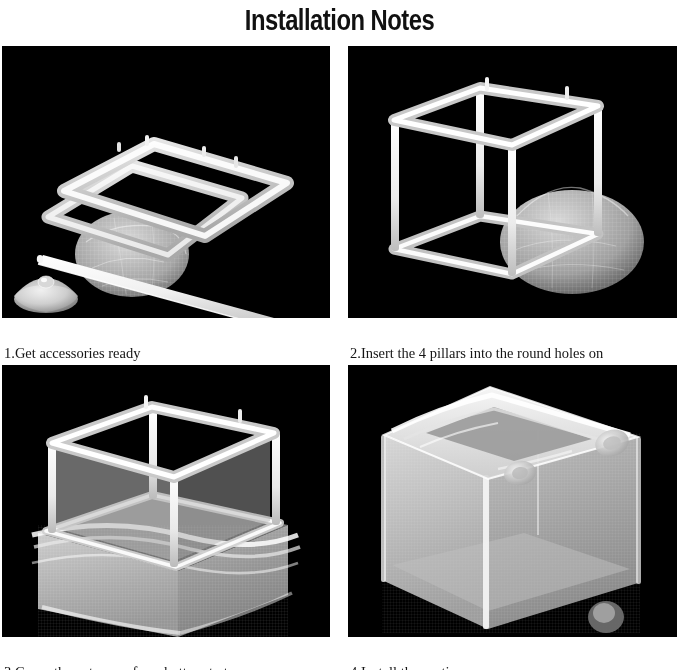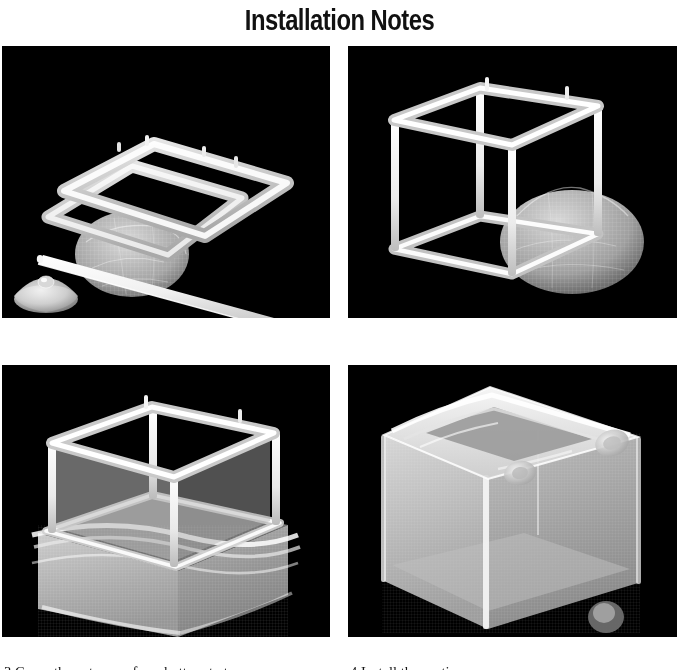--- a/index.html
+++ b/index.html
@@ -141,20 +141,23 @@
           <ellipse cx="42" cy="234" rx="3" ry="2.2" fill="#ffffff" fill-opacity="0.9"></ellipse>
         </g>
 
         <g>
           <path d="M36 218 L300 290 L305 281 L41 209 Z" fill="url(#p1plastic)"></path>
           <path d="M36 218 L300 290" fill="none" stroke="#ffffff" stroke-width="1.4" stroke-opacity="0.9"></path>
           <ellipse cx="38" cy="213" rx="3.2" ry="4" fill="#f6f6f6"></ellipse>
         </g>
       </svg>
     </div>
+    <div class="caption">
+      <span>1.Get accessories ready</span>
+    </div>
   </div>
 
   <div class="cell col2 row1">
     <div class="photo">
       <svg viewBox="0 0 329 272" preserveAspectRatio="xMidYMid slice" aria-hidden="true">
         <defs>
           <linearGradient id="p2bar" x1="0" y1="0" x2="0" y2="1">
             <stop offset="0%" stop-color="#ffffff"></stop>
             <stop offset="60%" stop-color="#ececec"></stop>
             <stop offset="100%" stop-color="#bdbdbd"></stop>
@@ -194,20 +197,24 @@
         </g>
 
         <g>
           <path d="M46 74 L132 42 L250 60 L164 99 Z" fill="none" stroke="#c8c8c8" stroke-width="12" stroke-linejoin="round"></path>
           <path d="M46 74 L132 42 L250 60 L164 99 Z" fill="none" stroke="#ffffff" stroke-width="5" stroke-linejoin="round"></path>
           <rect x="137" y="31" width="4" height="14" rx="2" fill="#f4f4f4"></rect>
           <rect x="217" y="40" width="4" height="14" rx="2" fill="#ececec"></rect>
         </g>
       </svg>
     </div>
+    <div class="caption">
+      <span>2.Insert the 4 pillars into the round holes on</span>
+      <span class="cont">all sides</span>
+    </div>
   </div>
 
   <div class="cell col1 row2">
     <div class="photo">
       <svg viewBox="0 0 328 272" preserveAspectRatio="xMidYMid slice" aria-hidden="true">
         <defs>
           <linearGradient id="p3bar" x1="0" y1="0" x2="0" y2="1">
             <stop offset="0%" stop-color="#ffffff"></stop>
             <stop offset="60%" stop-color="#eaeaea"></stop>
             <stop offset="100%" stop-color="#bbbbbb"></stop>

